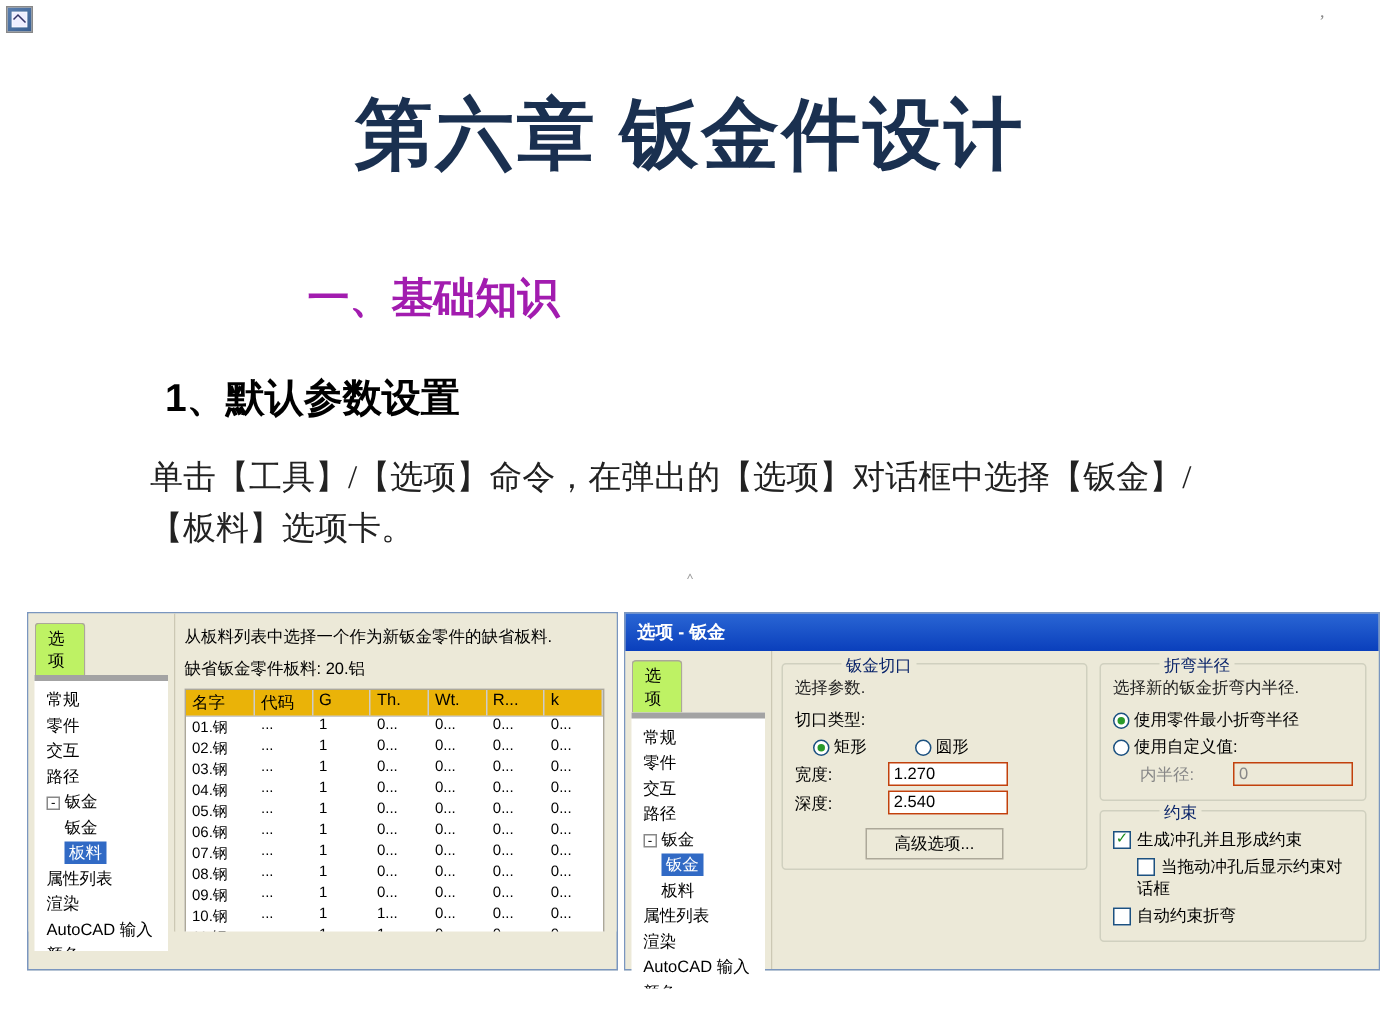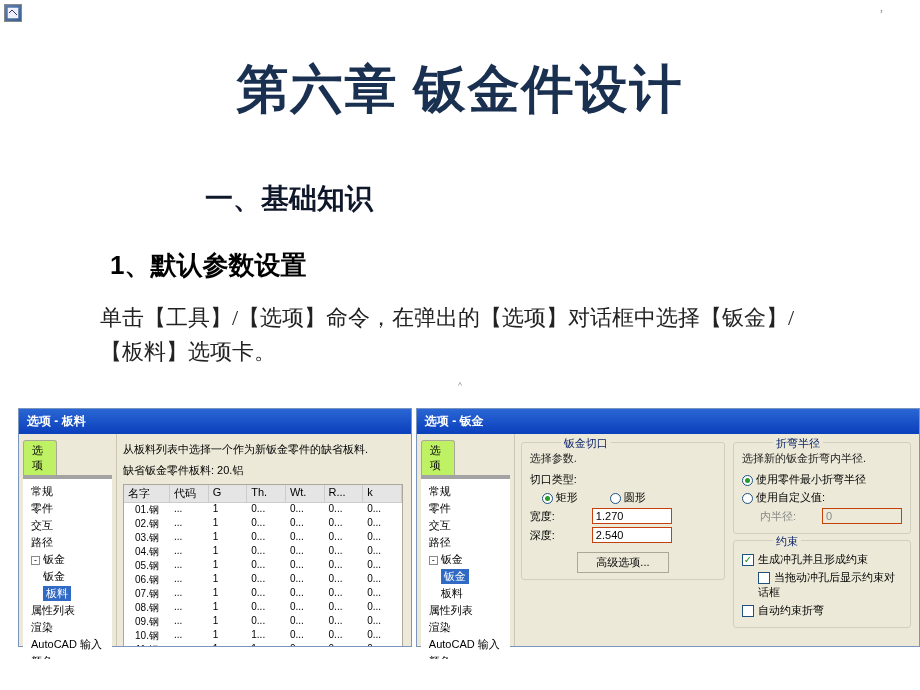--- a/index.html
+++ b/index.html
@@ -35,21 +35,21 @@
       text-align: center;
       font-size: 52px;
       font-weight: bold;
       color: #1a3050;
       margin-top: 55px;
       letter-spacing: 2px;
     }
     .section-h1 {
       font-size: 28px;
       font-weight: bold;
-      color: #0f172a;
+      color: #a21caf;
       margin: 55px 0 0 205px;
     }
     .section-h2 {
       font-size: 26px;
       font-weight: bold;
       color: #000;
       margin: 30px 0 0 110px;
       font-family: "SimHei", "黑体", sans-serif;
     }
     .body-text {
@@ -131,28 +131,28 @@
     }
     .panel-text { font-size: 11px; margin-bottom: 6px; }
     .table-grid {
       background: #fff;
       border: 1px solid #aca899;
       font-size: 11px;
       width: 100%;
     }
     .thead {
       display: flex;
-      background: #e5e5e5;
+      background: #eab308;
       border-bottom: 1px solid #ccc;
     }
     .thead div { border-right:1px solid #ccc; padding:1px 4px; flex:1; }
     .thead div:first-child { flex: 0 0 46px; }
     .trow { display: flex; }
     .trow div { padding: 0 4px; flex:1; font-size:10px; white-space:nowrap; overflow:hidden; }
-    .trow div:first-child { flex: 0 0 46px; text-align: center; }
+    .trow div:first-child { flex: 0 0 46px; }
     .group {
       border: 1px solid #d0d0bf;
       border-radius: 3px;
       padding: 8px 8px 6px 8px;
       margin-bottom: 6px;
       position: relative;
     }
     .group-title {
       position: absolute;
       top: -7px;
@@ -211,21 +211,20 @@
 
 <div class="section-h2">1、默认参数设置</div>
 
 <p class="body-text">单击【工具】/【选项】命令，在弹出的【选项】对话框中选择【钣金】/【板料】选项卡。</p>
 
 <div class="caret-mark">‸</div>
 
 <div class="dialogs">
 
   <div class="dialog">
-    <div class="titlebar">选项 - 板料</div>
     <div class="dialog-body">
       <div class="tab-area">
         <div class="tab-label">选项</div>
         <div class="tree">
           <div class="tree-item">常规</div>
           <div class="tree-item">零件</div>
           <div class="tree-item">交互</div>
           <div class="tree-item">路径</div>
           <div class="tree-item"><span class="tree-expand">-</span><span>钣金</span></div>
           <div class="tree-item tree-indent">钣金</div>

